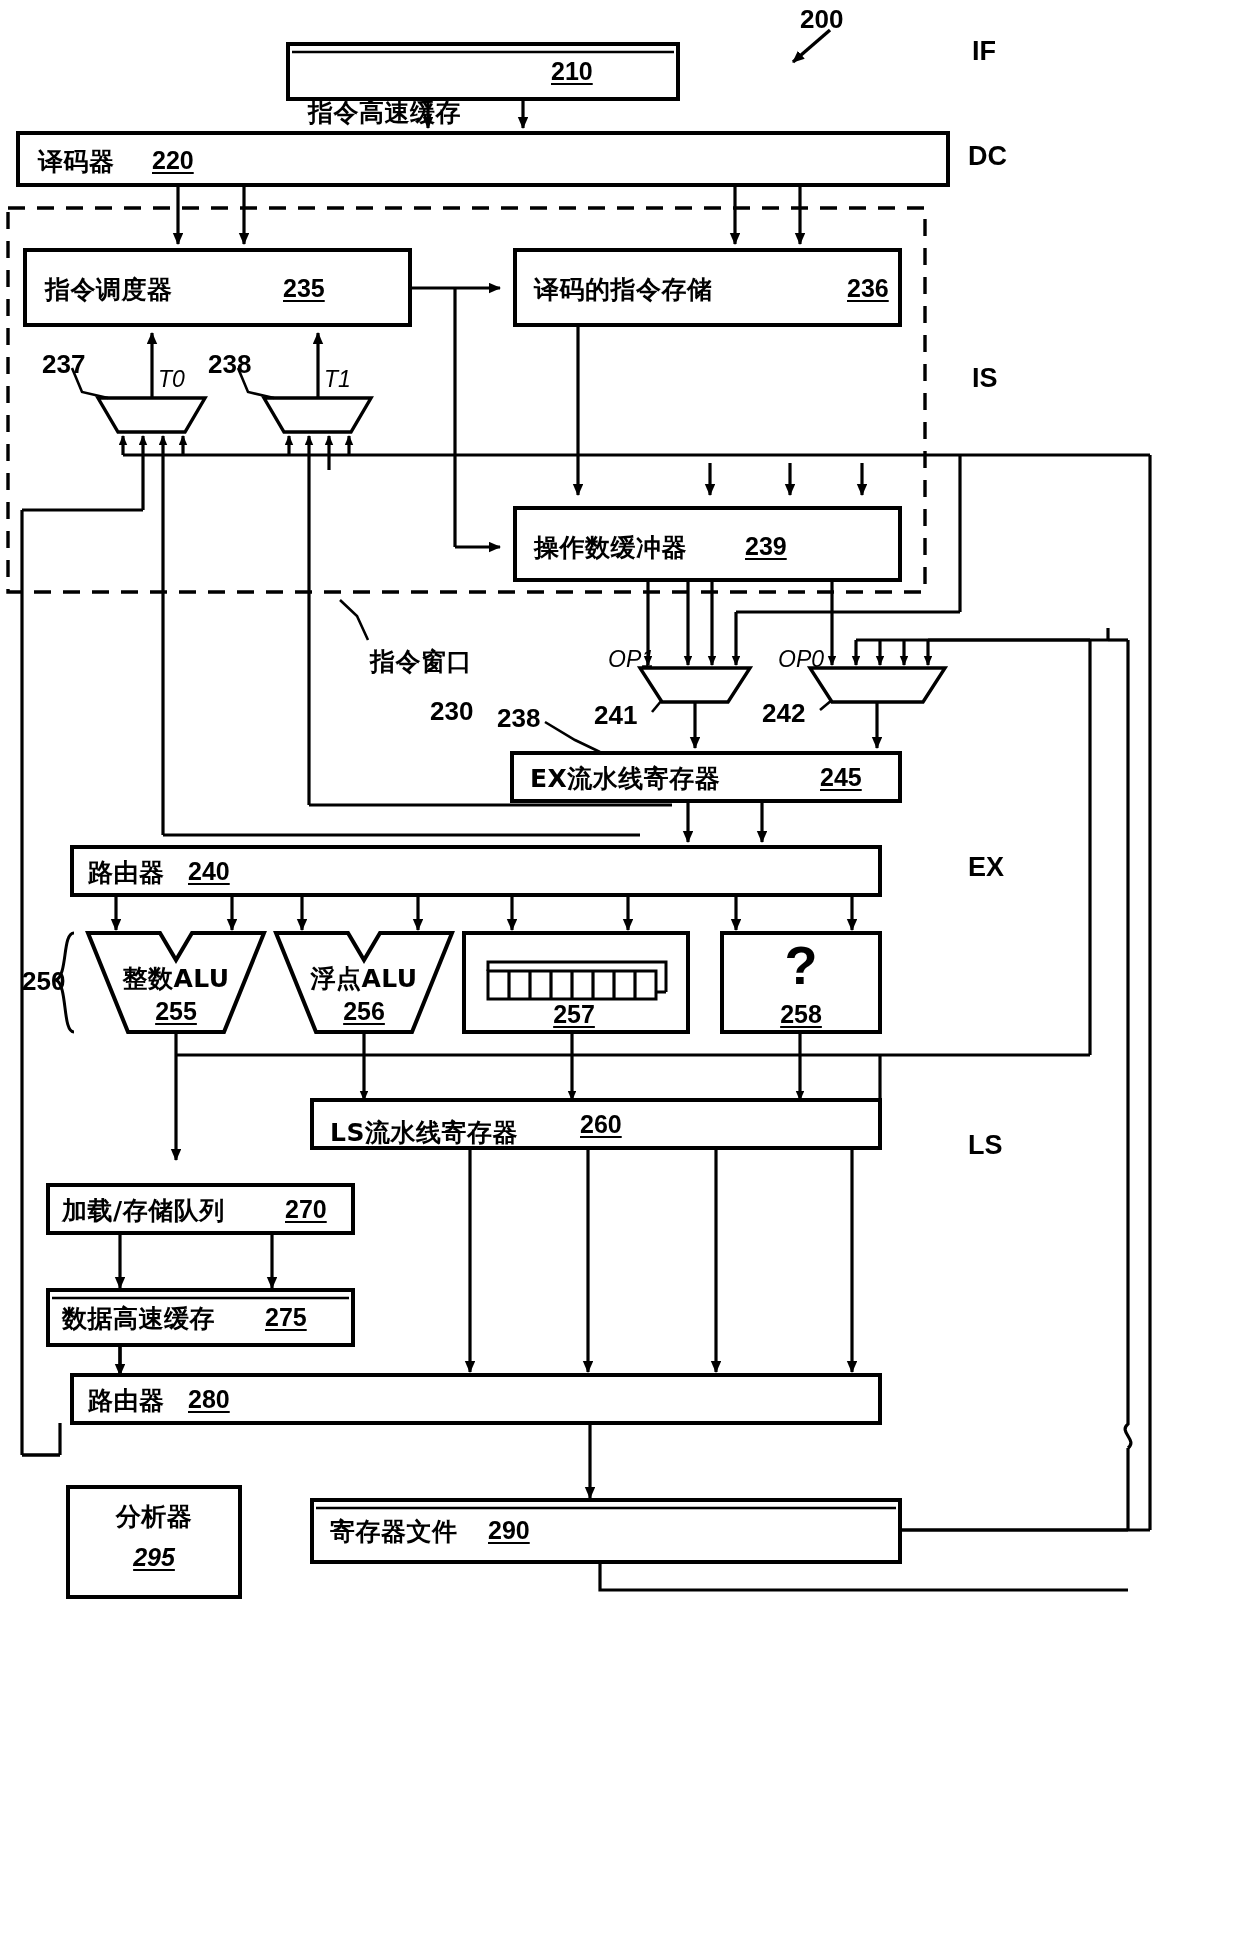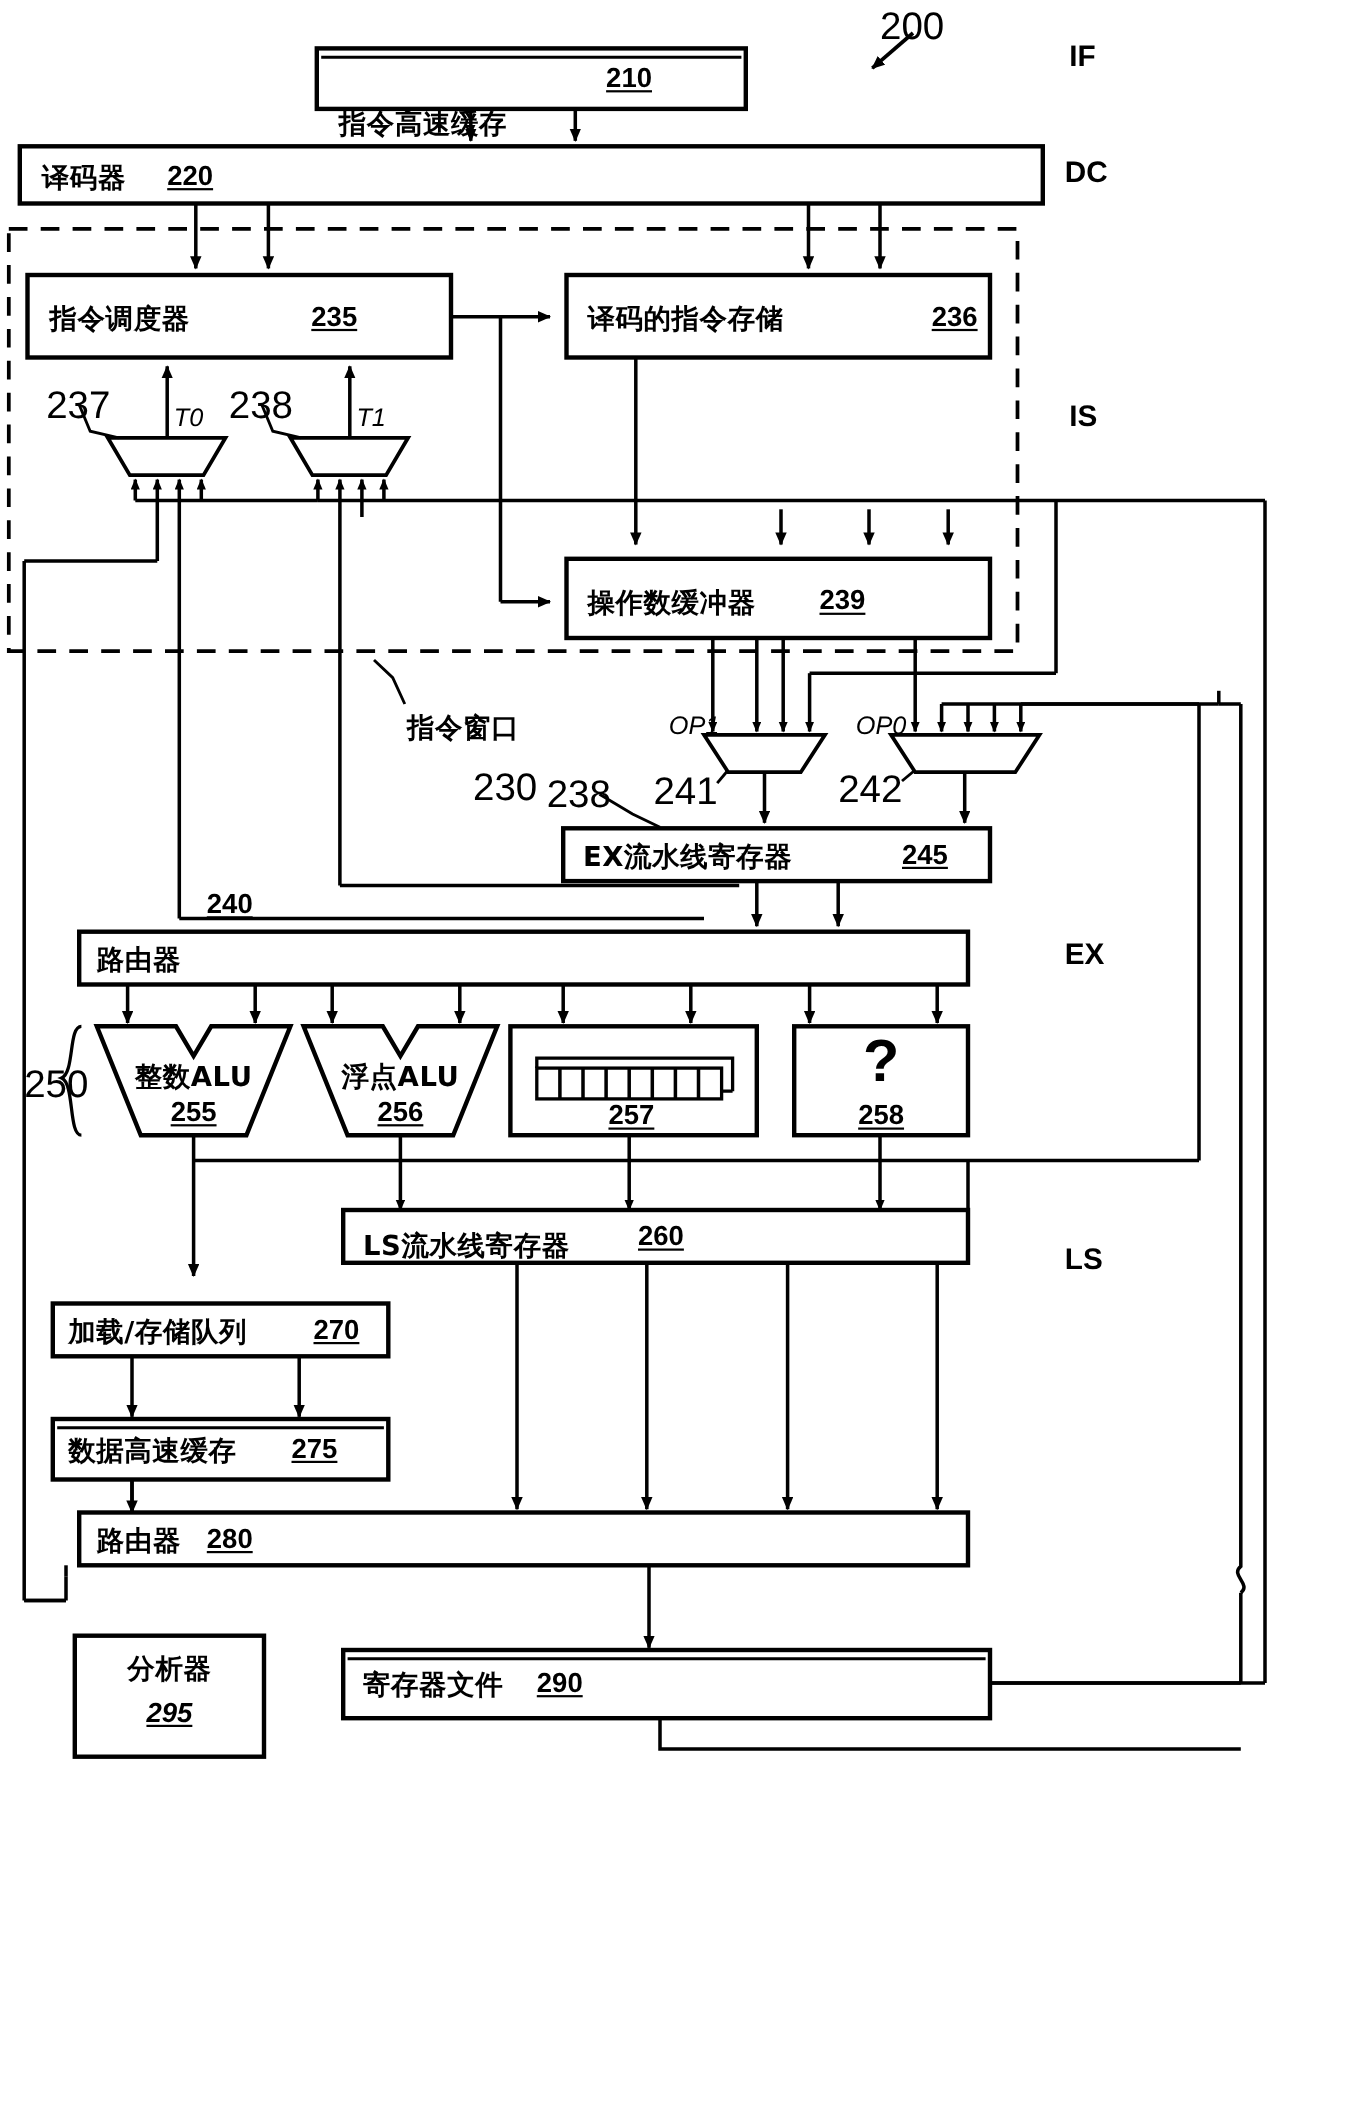--- a/index.html
+++ b/index.html
@@ -3,21 +3,21 @@
 <meta charset="utf-8">
 <style>
   html,body{margin:0;padding:0;background:#fff;}
   body{font-family:"Liberation Sans","DejaVu Sans",sans-serif;}
   #root{position:relative;width:1240px;height:1933px;background:#fff;overflow:hidden;}
   svg#fig{position:absolute;left:0;top:0;width:1240px;height:1933px;}
   .lbl{position:absolute;white-space:nowrap;color:#000;}
   .cn{font-family:"DejaVu Sans","Liberation Sans",sans-serif;}
   .boxtxt{font-size:25px;font-weight:600;letter-spacing:.5px;}
   .num{font-size:25px;font-weight:700;text-decoration:underline;text-underline-offset:3px;}
-  .refnum{font-size:35px;font-weight:400;}
+  .refnum{font-size:26px;font-weight:700;}
   .stage{font-size:27px;font-weight:700;}
   .ital{font-style:italic;font-size:23px;font-weight:500;}
   .qm{font-size:54px;font-weight:700;line-height:1;}
   .ctr{text-align:center;}
 </style>
 </head>
 <body>
 
 <div id="root">
 
@@ -274,21 +274,21 @@
   <div class="lbl ital" style="left:608px;top:646px;">OP1</div>
   <div class="lbl ital" style="left:778px;top:646px;">OP0</div>
 
   <div class="lbl refnum" style="left:594px;top:700px;">241</div>
   <div class="lbl refnum" style="left:762px;top:698px;">242</div>
 
   <div class="lbl boxtxt cn" style="left:530px;top:762px;">EX流水线寄存器</div>
   <div class="lbl num" style="left:820px;top:763px;">245</div>
 
   <div class="lbl boxtxt cn" style="left:88px;top:856px;">路由器</div>
-  <div class="lbl num" style="left:188px;top:808px;text-align:center;">240</div>
+  <div class="lbl num" style="left:188px;top:857px;text-align:center;">240</div>
 
   <div class="lbl refnum" style="left:22px;top:966px;">250</div>
 
   <div class="lbl boxtxt cn ctr" style="left:108px;top:962px;width:136px;">整数ALU</div>
   <div class="lbl num ctr" style="left:108px;top:997px;width:136px;">255</div>
 
   <div class="lbl boxtxt cn ctr" style="left:296px;top:962px;width:136px;">浮点ALU</div>
   <div class="lbl num ctr" style="left:296px;top:997px;width:136px;">256</div>
 
   <div class="lbl num ctr" style="left:494px;top:1000px;width:160px;">257</div>

